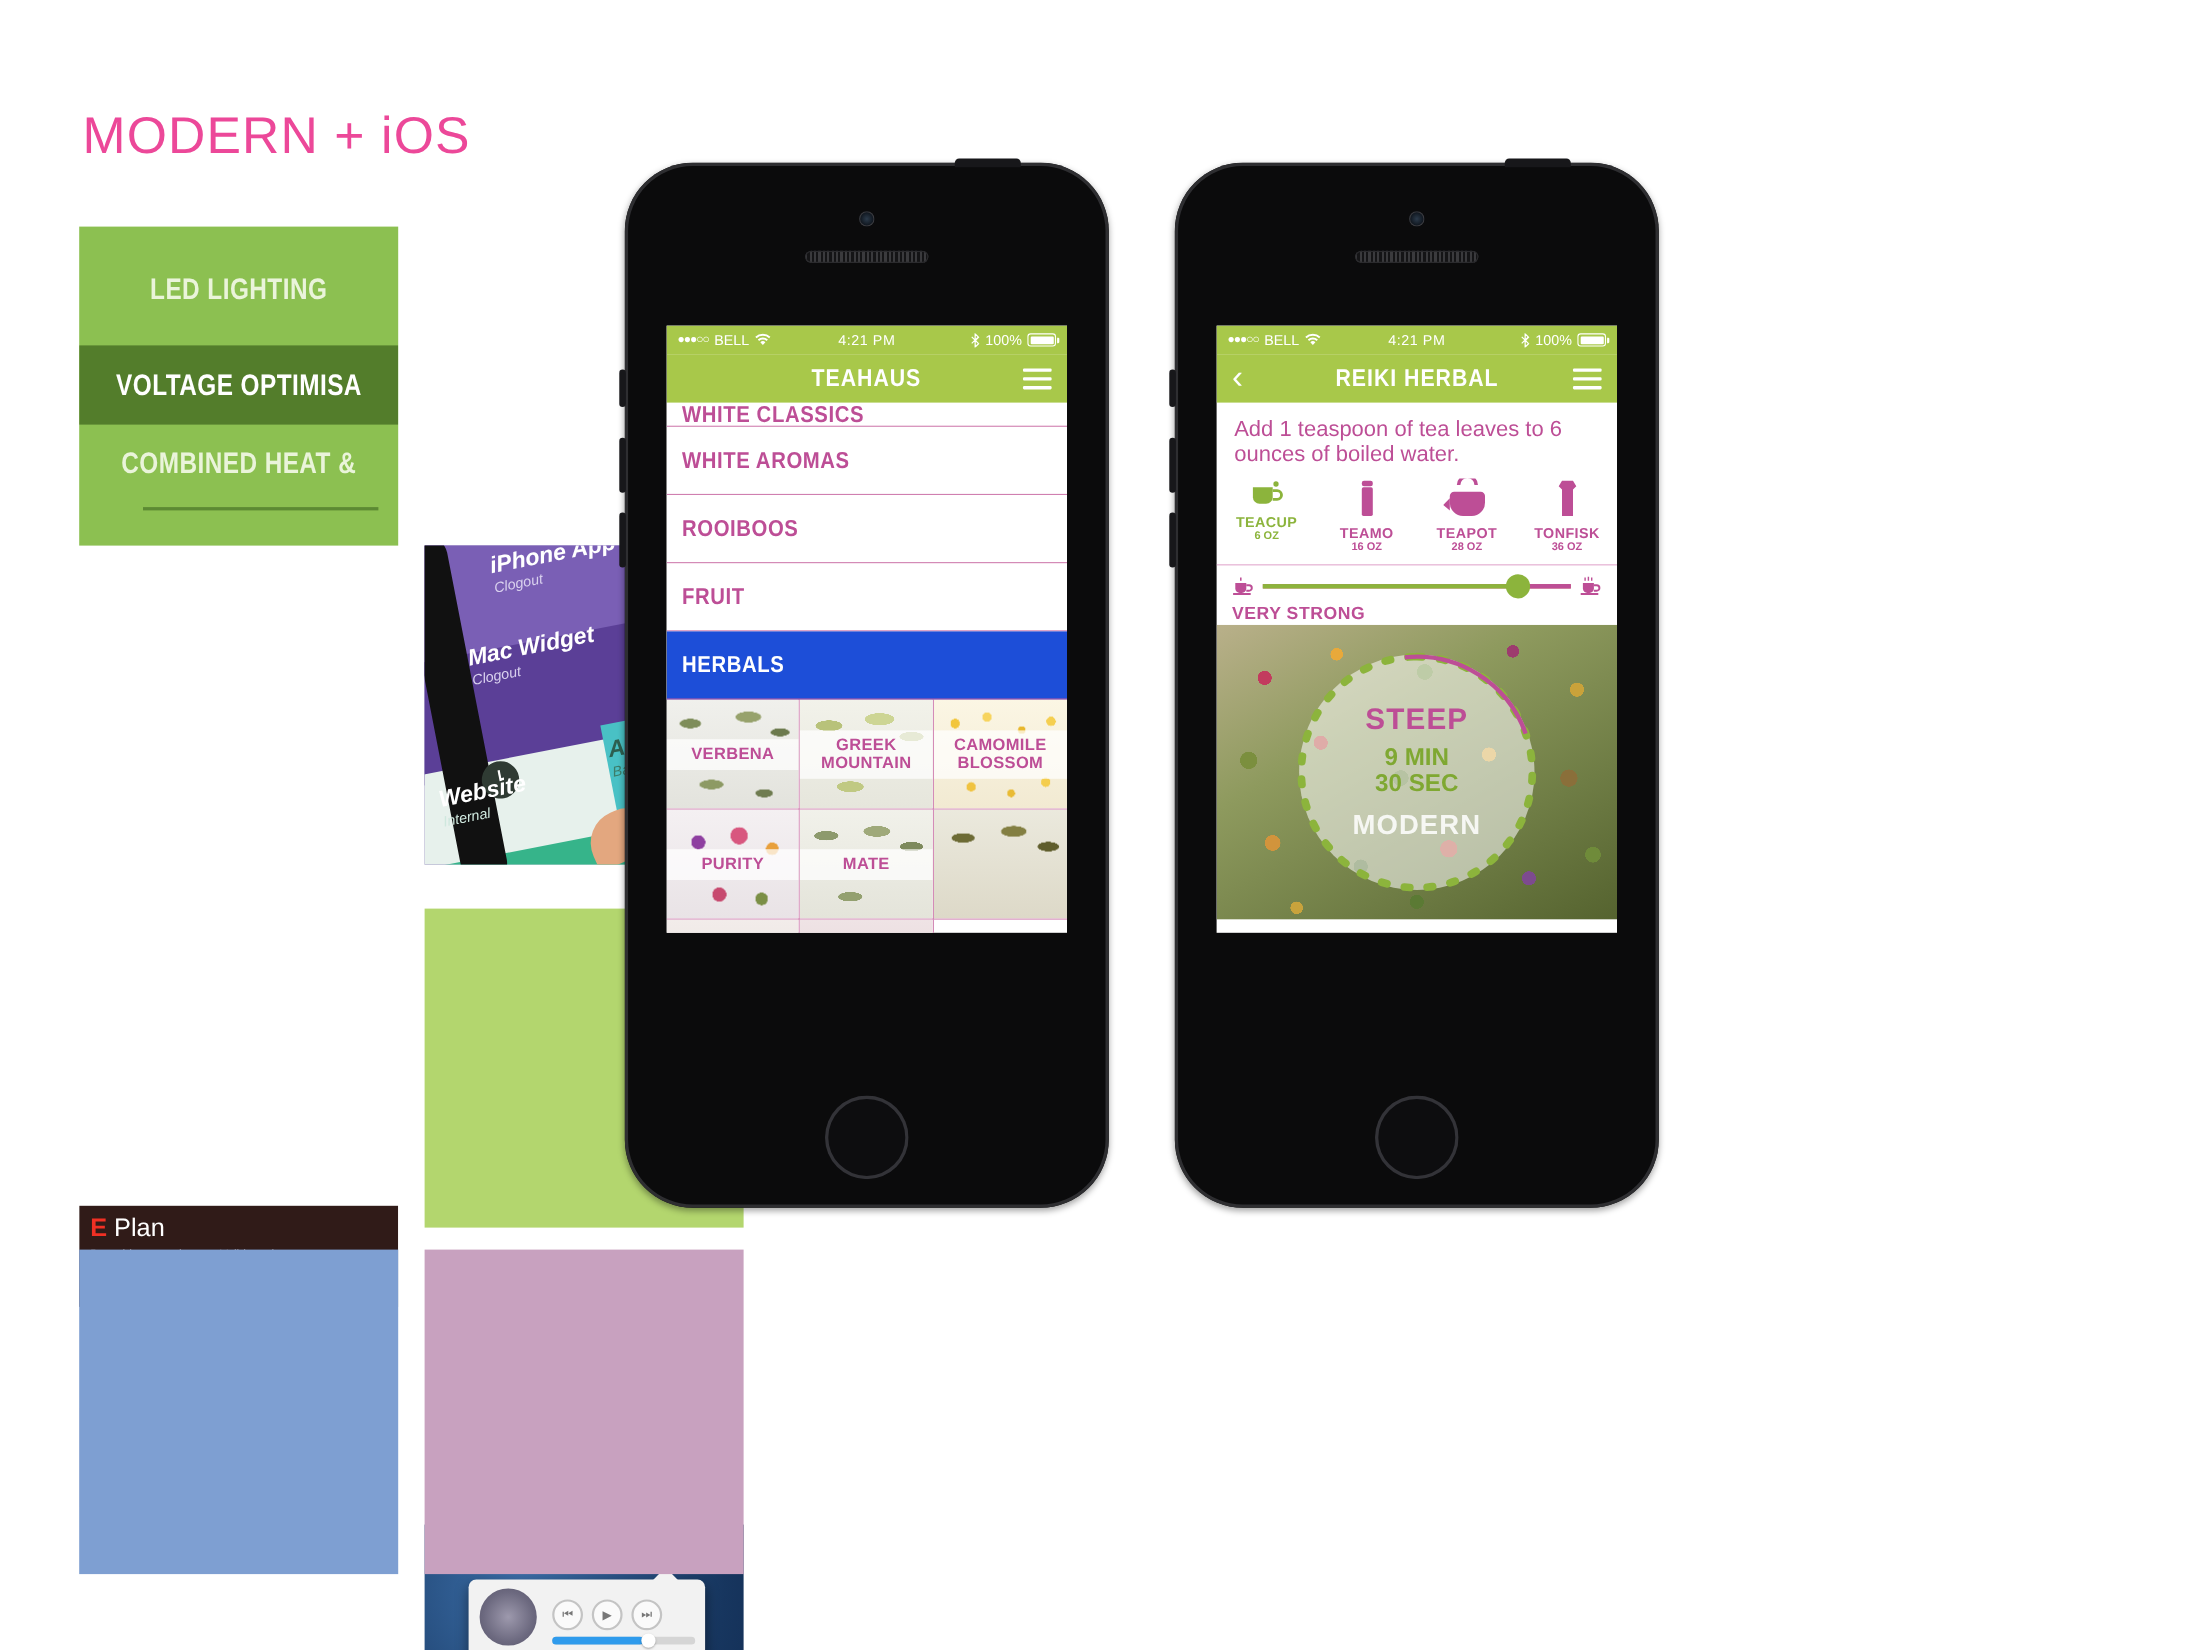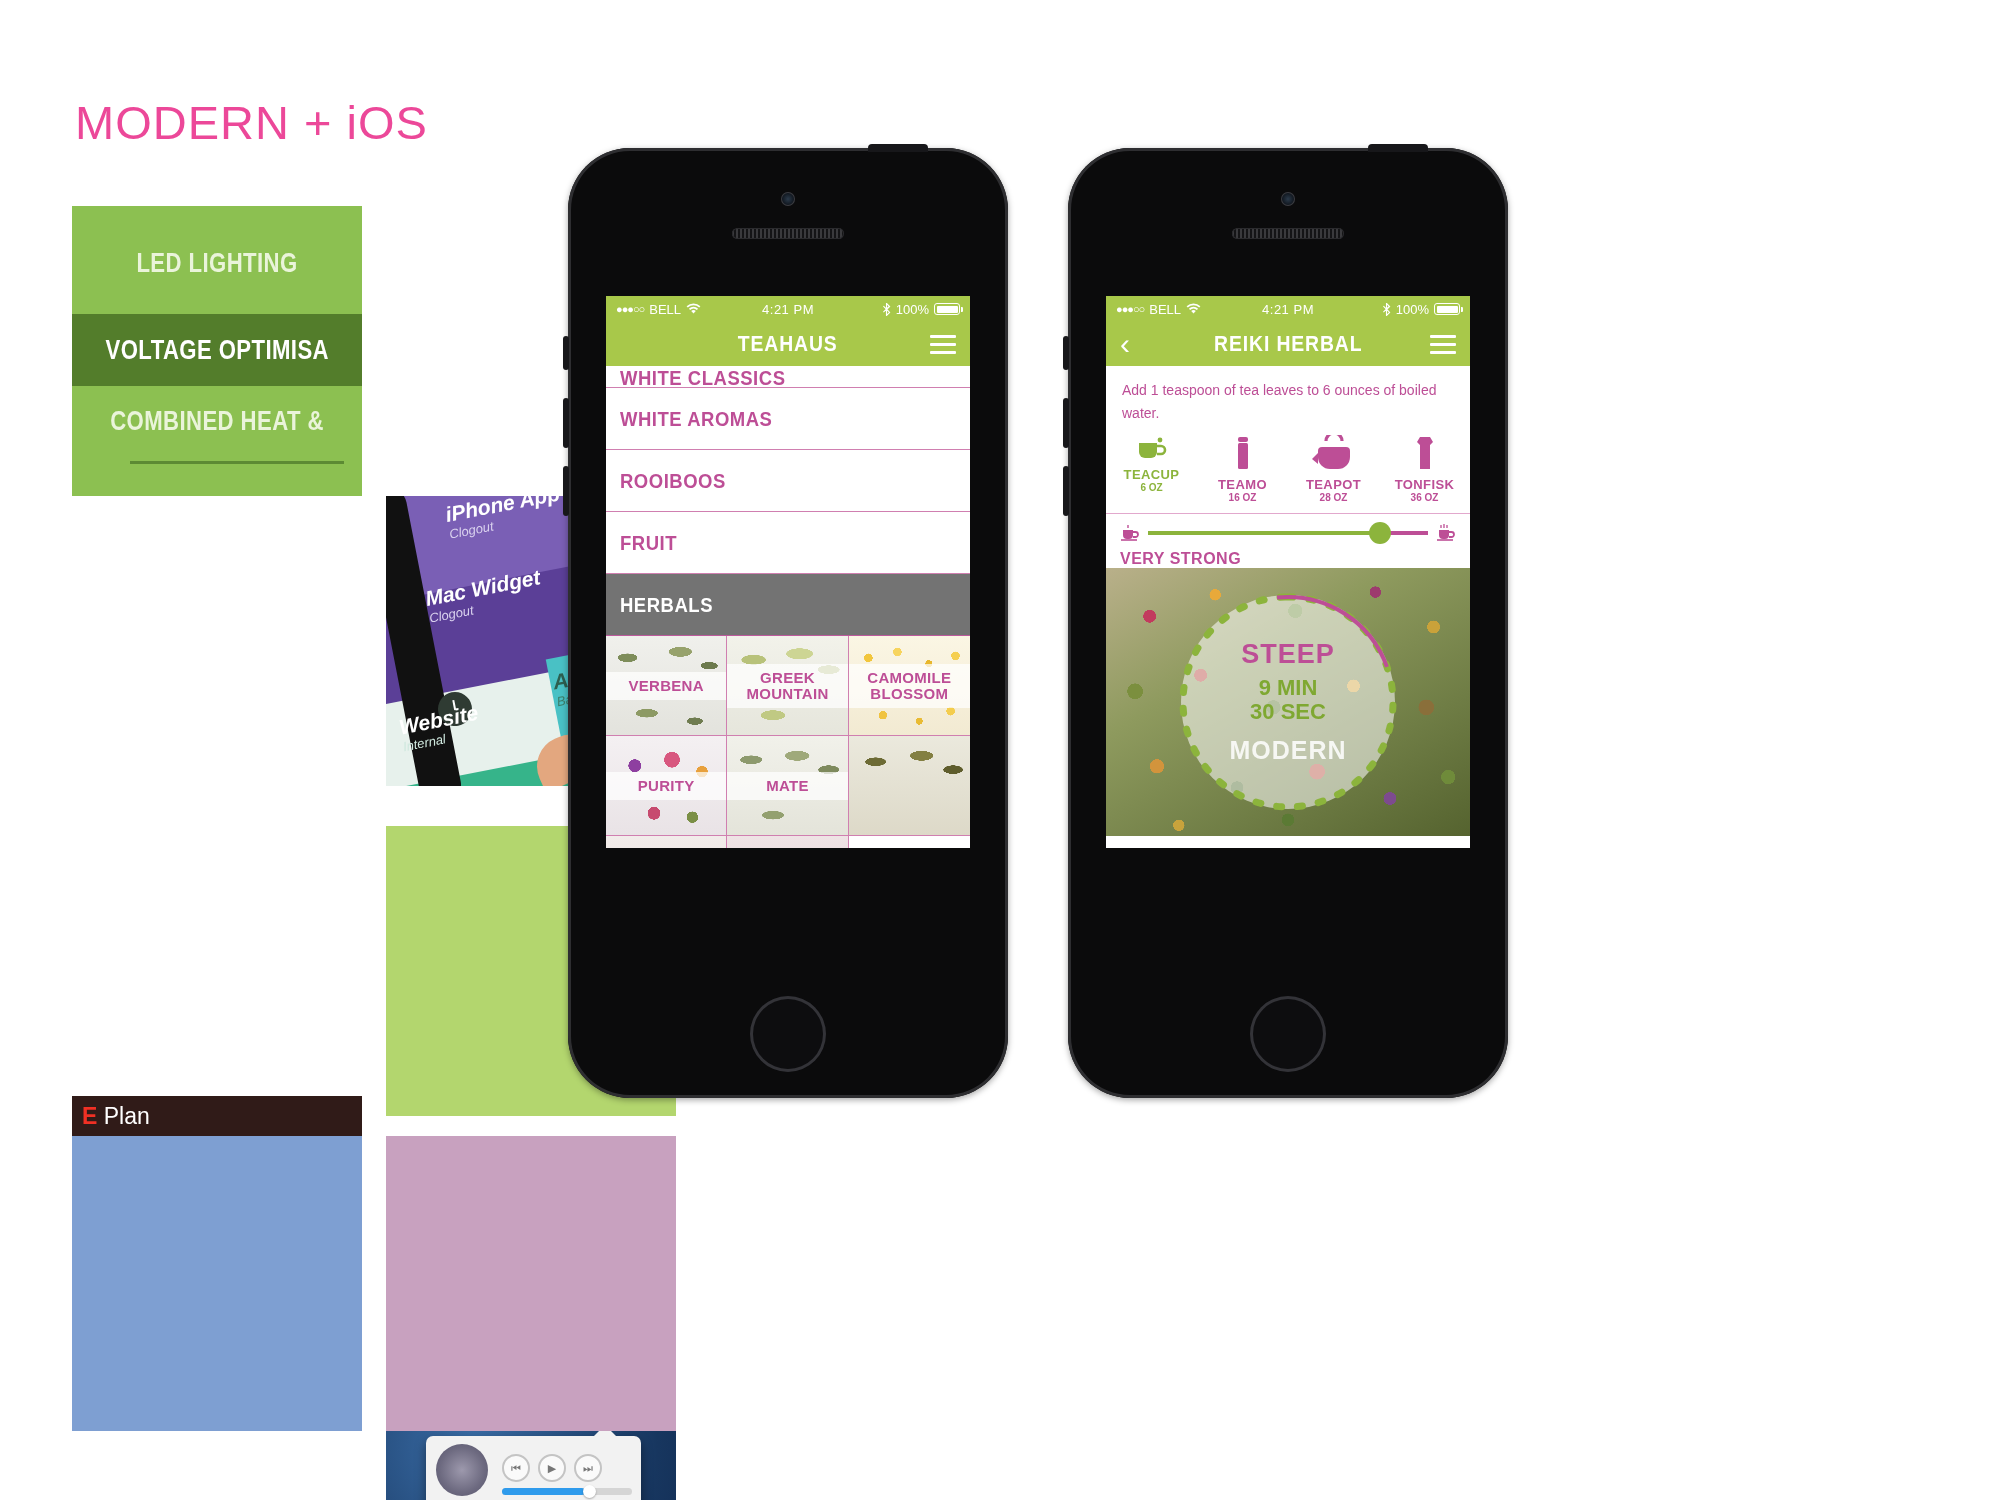--- a/index.html
+++ b/index.html
@@ -209,21 +209,21 @@
   .cat-list { background: #fff; }
   .cat {
     height: 62px; display: flex; align-items: center; padding-left: 14px;
     border-bottom: 1px solid #d07fb0;
     font-family: "Liberation Sans Narrow", "Liberation Sans", sans-serif;
     font-weight: 700; font-size: 21px; letter-spacing: .6px;
     color: #bd4e96; transform-origin: left center;
   }
   .cat span { display: inline-block; transform: scaleX(.88); transform-origin: left center; }
   .cat.partial { height: 22px; align-items: flex-start; overflow: hidden; }
-  .cat.active { background: #737373; color: #fff; border-bottom-color: #bd5a9d; }
+  .cat.active { background: #1d4ed8; color: #fff; border-bottom-color: #bd5a9d; }
 
   .tea-grid { display: grid; grid-template-columns: repeat(3,1fr); }
   .tea-cell { position: relative; height: 100px; overflow: hidden; border-right: 1px solid #d07fb0; border-bottom: 1px solid #d07fb0; }
   .tea-cell:nth-child(3n) { border-right: none; }
   .tea-img { position: absolute; inset: 0; }
   .tea-lbl {
     position: absolute; left: 0; right: 0; top: 50%; transform: translateY(-50%);
     text-align: center; color: #bd4e96;
     font-family: "Liberation Sans Narrow", "Liberation Sans", sans-serif;
     font-weight: 700; font-size: 15px; line-height: 16px; letter-spacing: .3px;
@@ -295,21 +295,21 @@
     flex: 1; display: flex; align-items: center; justify-content: center;
     background: #bd5a9d; color: #fff;
     font-family: "Liberation Sans Narrow", "Liberation Sans", sans-serif;
     font-weight: 700; font-size: 17px; letter-spacing: .6px;
   }
   .tab span { display: inline-block; transform: scaleX(.9); }
   .tab.active { background: #fff; color: #bd4e96; }
 
   .brew-text {
     padding: 13px 16px 10px 16px; color: #bd4e96;
-    font-size: 14px; line-height: 23px;
+    font-size: 20px; line-height: 23px;
   }
   .vessels { display: flex; padding: 0 6px 10px 6px; border-bottom: 1px solid #e2a8cd; gap: 12px; }
   .vessel { flex: 1; text-align: center; }
   .vessel svg { display: block; margin: 0 auto 4px auto; }
   .v-nm {
     font-family: "Liberation Sans Narrow", "Liberation Sans", sans-serif;
     font-weight: 700; font-size: 13px; letter-spacing: .4px; color: #bd4e96;
   }
   .v-oz {
     font-family: "Liberation Sans Narrow", "Liberation Sans", sans-serif;

